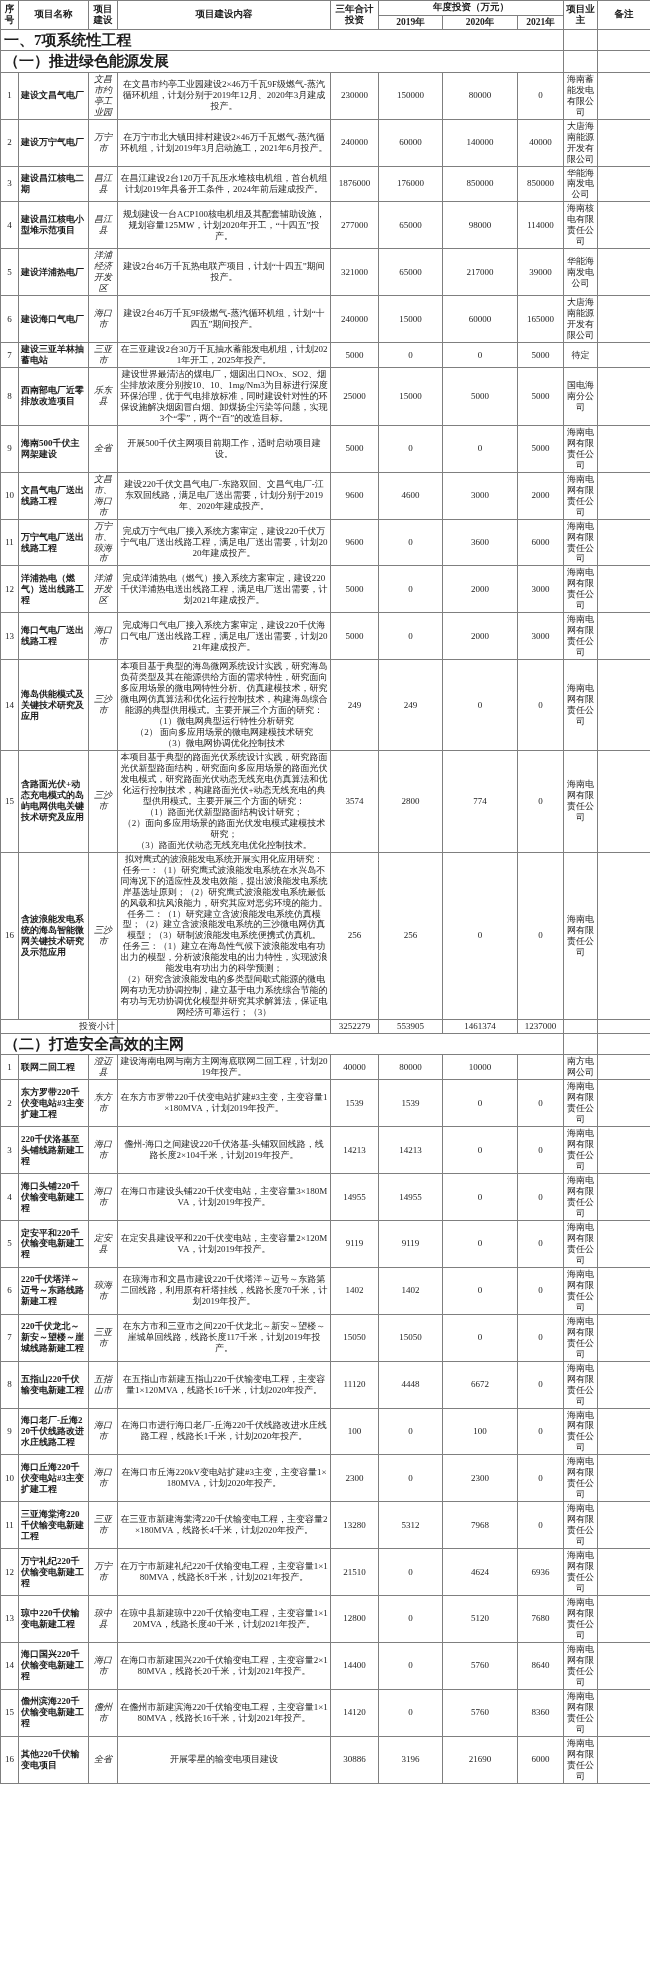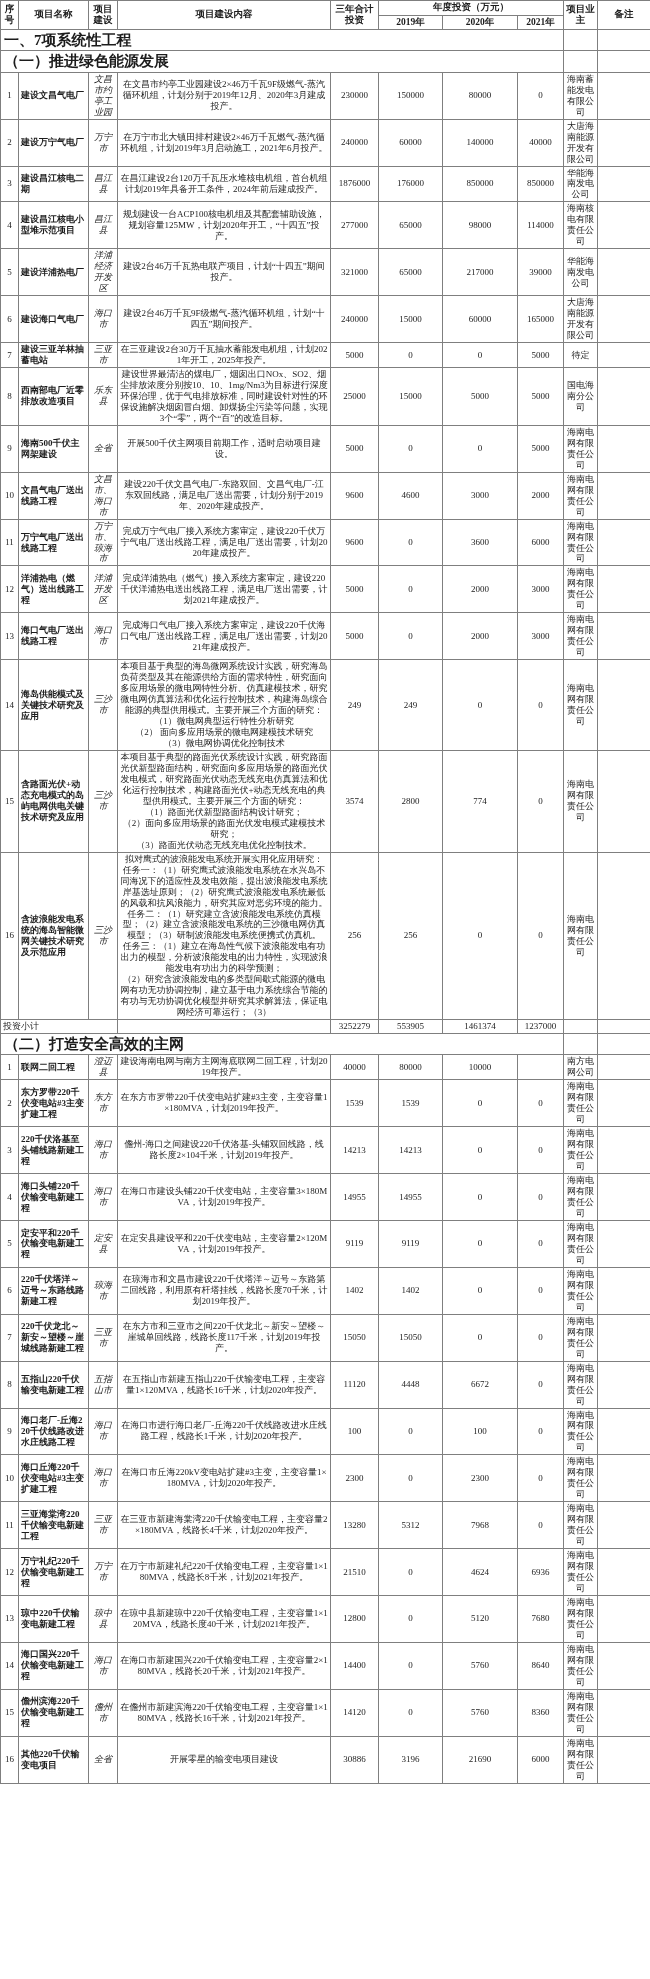--- a/index.html
+++ b/index.html
@@ -8,21 +8,21 @@
   td,th{border:1px solid #7f7f7f;padding:1px 2px;vertical-align:middle;word-break:break-all;overflow:hidden;}
   th{font-weight:bold;text-align:center;font-size:9.5px;padding:1px 1px;}
   .c-no{text-align:center;}
   .c-name{text-align:left;font-weight:bold;}
   .c-loc{text-align:center;font-style:italic;}
   .c-content{text-align:center;white-space:pre-wrap;}
   .c-num{text-align:center;}
   .c-owner{text-align:center;}
   .c-remark{text-align:center;}
   .section-title{font-weight:bold;text-align:left;font-size:15px;padding:1px 3px;}
-  .subtotal-label{text-align:left;}
+  .subtotal-label{text-align:right;}
 </style>
 </head>
 <body>
 
 <table>
   <colgroup>
     <col style="width:18px">
       <col style="width:70px">
       <col style="width:29px">
       <col style="width:213px">

